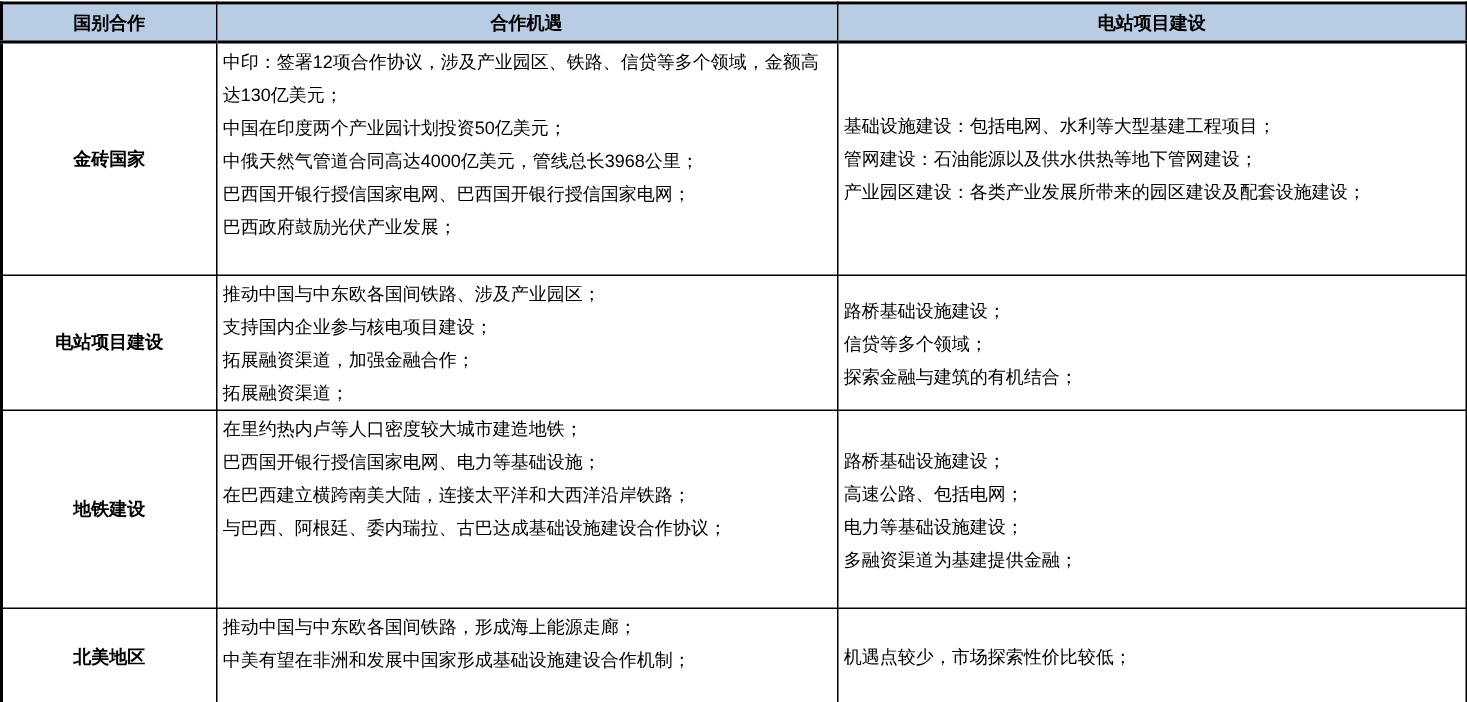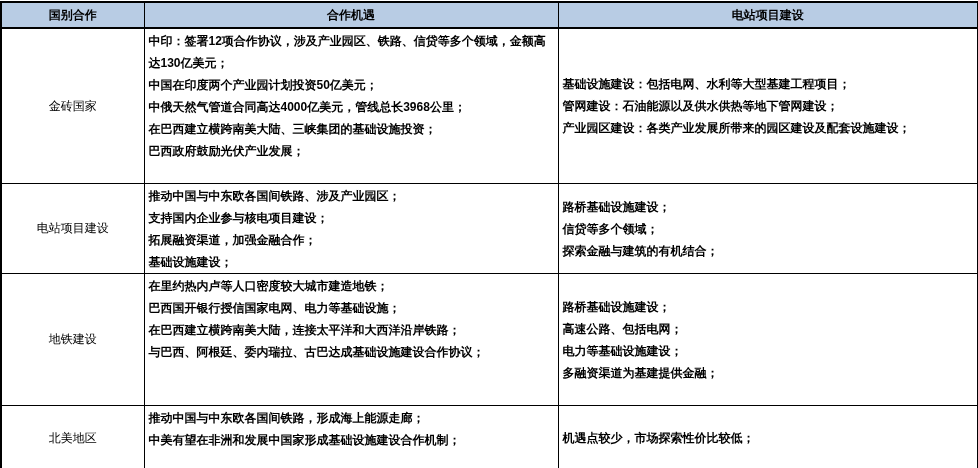--- a/index.html
+++ b/index.html
@@ -42,32 +42,32 @@
     font-weight: bold;
     text-align: center;
     vertical-align: middle;
     height: 26px;
     border-bottom-width: 2px;
     padding: 0 2px;
   }
   td.region-cell {
     text-align: center;
     vertical-align: middle;
-    font-weight: normal;
+    font-weight: bold;
     padding: 0 2px;
   }
   td.opps-cell {
     vertical-align: top;
     padding: 1px 3px 0 4px;
   }
   td.points-cell {
     vertical-align: middle;
     padding: 1px 3px 0 4px;
   }
-  .line { display: block; font-weight: bold; }
+  .line { display: block; }
   tr.row-1 { height: 155px; }
   tr.row-2 { height: 85px; }
   tr.row-3 { height: 132px; }
   tr.row-4 { height: 66px; }
 </style>
 </head>
 <body>
 
 <div class="page">
   <table class="coop">
@@ -83,36 +83,36 @@
         <th>电站项目建设</th>
       </tr>
     </thead>
     <tbody>
       <tr class="row-1">
         <td class="region-cell">金砖国家</td>
         <td class="opps-cell">
           <span class="line">中印：签署12项合作协议，涉及产业园区、铁路、信贷等多个领域，金额高达130亿美元；</span>
           <span class="line">中国在印度两个产业园计划投资50亿美元；</span>
           <span class="line">中俄天然气管道合同高达4000亿美元，管线总长3968公里；</span>
-          <span class="line">在巴西建立横跨南美大陆、三峡集团的基础设施投资；</span>
+          <span class="line">巴西国开银行授信国家电网、巴西国开银行授信国家电网；</span>
           <span class="line">巴西政府鼓励光伏产业发展；</span>
         </td>
         <td class="points-cell">
           <span class="line">基础设施建设：包括电网、水利等大型基建工程项目；</span>
           <span class="line">管网建设：石油能源以及供水供热等地下管网建设；</span>
           <span class="line">产业园区建设：各类产业发展所带来的园区建设及配套设施建设；</span>
         </td>
       </tr>
       <tr class="row-2">
         <td class="region-cell">电站项目建设</td>
         <td class="opps-cell">
           <span class="line">推动中国与中东欧各国间铁路、涉及产业园区；</span>
           <span class="line">支持国内企业参与核电项目建设；</span>
           <span class="line">拓展融资渠道，加强金融合作；</span>
-          <span class="line">基础设施建设；</span>
+          <span class="line">拓展融资渠道；</span>
         </td>
         <td class="points-cell">
           <span class="line">路桥基础设施建设；</span>
           <span class="line">信贷等多个领域；</span>
           <span class="line">探索金融与建筑的有机结合；</span>
         </td>
       </tr>
       <tr class="row-3">
         <td class="region-cell">地铁建设</td>
         <td class="opps-cell">

